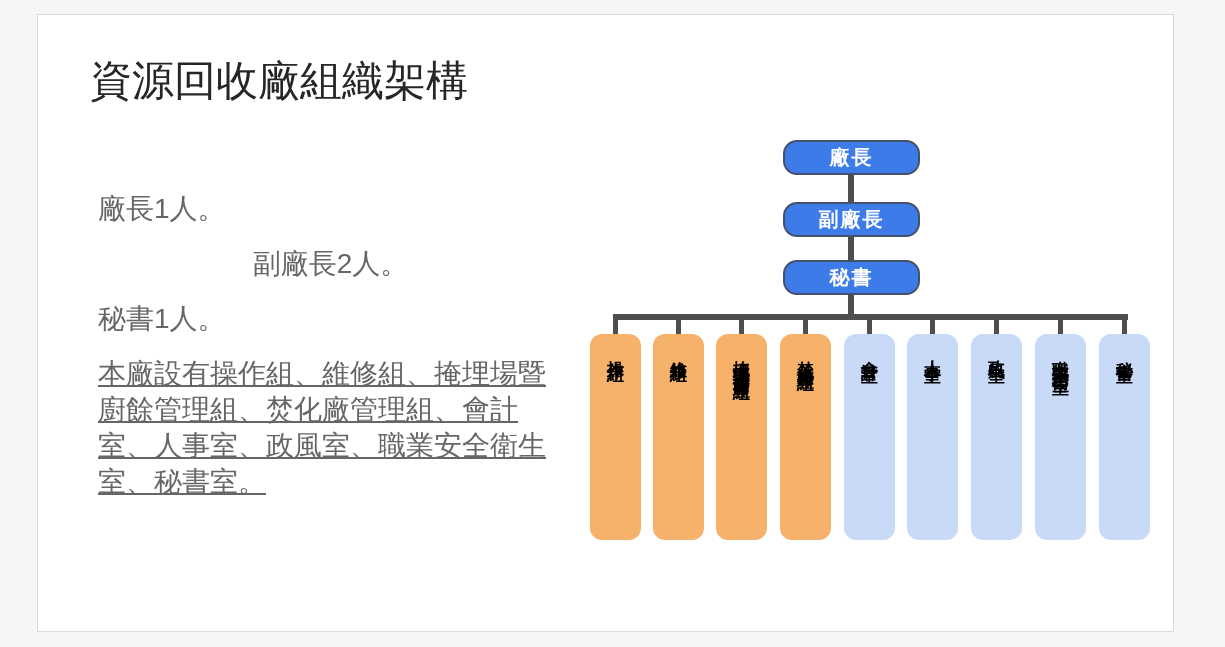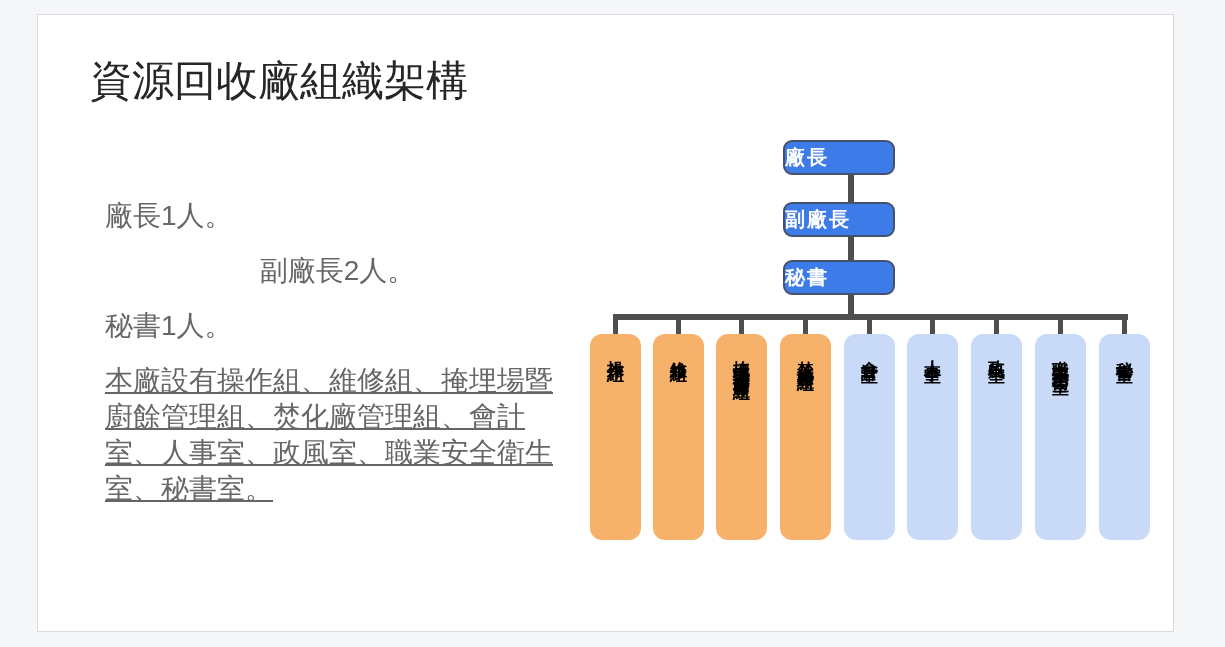--- a/index.html
+++ b/index.html
@@ -14,34 +14,34 @@
     background:var(--card-bg,#fff);
     border:1px solid var(--card-border,#d9dbde);
     box-sizing:border-box;
   }
   .page-title{
     position:absolute;left:90px;top:44px;margin:0;
     font-size:42px;font-weight:400;line-height:1.2;
     color:var(--title-color,#262626);white-space:nowrap;
   }
   .body-text p{
-    position:absolute;left:90px;margin:15px;width:465px;
+    position:absolute;left:90px;margin:8px;width:465px;
     font-size:28px;line-height:36px;font-weight:400;
     color:var(--body-color,#666);
   }
   .p1{top:171px;} .p2{top:226px;text-align:center;} .p3{top:281px;} .p4{top:336px;text-decoration:underline;}
 
   
   .connector{position:absolute;background:var(--connector,#4e4e4e);z-index:1;}
   .exec-box{
-    position:absolute;left:783px;width:112px;height:35px;z-index:2;
+    position:absolute;left:783px;width:137px;height:35px;z-index:2;
     background:var(--exec-fill,#3c7be8);
     border:2px solid var(--exec-border,#46526b);
-    border-radius:9px;box-sizing:border-box;
-    display:flex;align-items:center;justify-content:flex-start;
+    border-radius:14px;box-sizing:border-box;
+    display:flex;align-items:center;justify-content:center;
     color:var(--exec-text,#fff);font-size:20px;font-weight:700;
     letter-spacing:2px;
   }
   .exec-1{top:128px;} .exec-2{top:190px;} .exec-3{top:248px;}
   .dept-box{
     position:absolute;top:322px;width:51px;height:206px;z-index:2;
     border-radius:12px;box-sizing:border-box;
     display:flex;justify-content:center;align-items:flex-start;
     padding-top:13px;
   }

